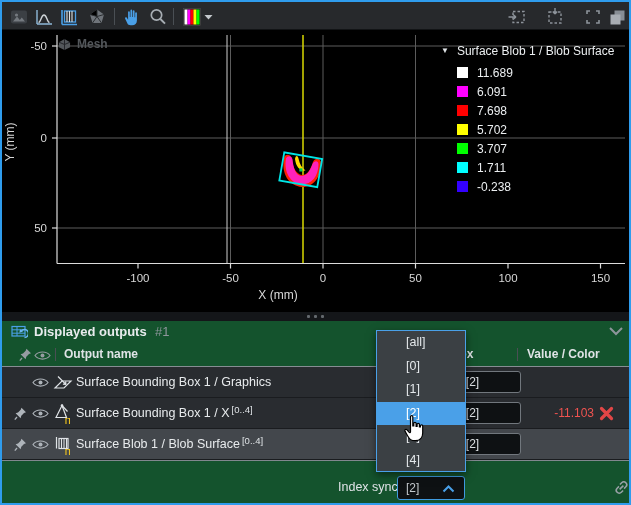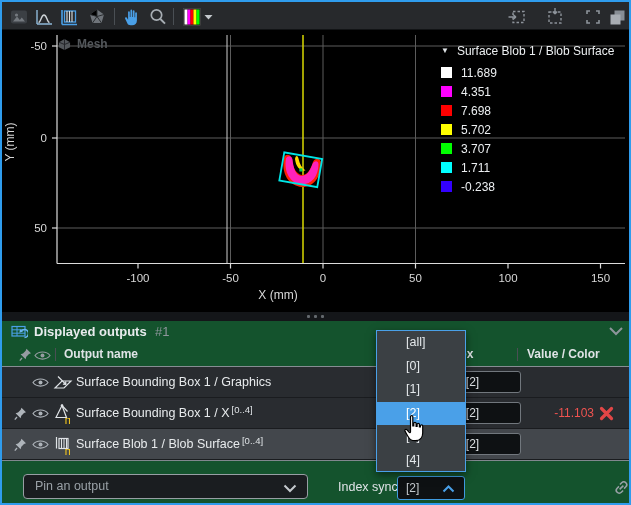--- a/index.html
+++ b/index.html
@@ -10,21 +10,21 @@
     font-family:"Liberation Sans", sans-serif;
   }
   .abs { position:absolute; }
   
   #toolbar { position:absolute; left:2px; top:2px; width:627px; height:28px; background:#27292c; border-bottom:1px solid #121416; }
   .tbtn { position:absolute; top:4px; width:22px; height:22px; display:flex; align-items:center; justify-content:center; }
   .tsep { position:absolute; top:6px; width:1px; height:17px; background:#4a4f54; }
   
   #legend { position:absolute; left:441px; top:42px; color:#eceff1; font-size:12px; }
   .leg-title { display:flex; align-items:center; gap:8px; height:17px; white-space:nowrap; }
-  .leg-entry { display:flex; align-items:center; gap:9px; height:19px; margin-left:0; }
+  .leg-entry { display:flex; align-items:center; gap:9px; height:19px; margin-left:16px; }
   .tri { font-size:8px; color:#dfe3e6; }
   
   #meshlbl { position:absolute; left:58px; top:37px; display:flex; gap:6px; align-items:center; color:#53575b; font-size:12px; font-weight:bold; }
   
   #splitter { position:absolute; left:2px; top:312px; width:627px; height:9px; background:#141619; }
   #splitter .dots { position:absolute; left:305px; top:3px; display:flex; gap:4px; }
   #splitter .dots i { width:3px; height:3px; background:#63686d; border-radius:1px; }
   
   #panel { position:absolute; left:2px; top:321px; width:627px; height:182px; background:#14532d; color:#e6e9eb; }
   #panel-header { position:absolute; left:0; top:0; width:100%; height:22px; }
@@ -210,21 +210,21 @@
     <div class="leg-entry">
       <svg width="11" height="11">
           <rect width="11" height="11" fill="#ffffff"></rect>
         </svg>
       <span>11.689</span>
     </div>
     <div class="leg-entry">
       <svg width="11" height="11">
           <rect width="11" height="11" fill="#ff00ff"></rect>
         </svg>
-      <span>4.351</span>
+      <span>6.091</span>
     </div>
     <div class="leg-entry">
       <svg width="11" height="11">
           <rect width="11" height="11" fill="#ff0000"></rect>
         </svg>
       <span>7.698</span>
     </div>
     <div class="leg-entry">
       <svg width="11" height="11">
           <rect width="11" height="11" fill="#ffff00"></rect>
@@ -349,26 +349,20 @@
         <text x="12" y="20" font-size="8" fill="#f0c420" font-weight="bold">[]</text>
       </svg>
       <span class="rowname">
         <span>Surface Blob 1 / Blob Surface</span><span class="range">[0..4]</span>
       </span>
       <span class="idxbox">[2]</span>
     </div>
 
     <div class="abs" style="left:0; top:139px; width:627px; height:1px; background:#81878e"></div>
 
-    <div id="pincombo">
-      <span class="ph">Pin an output</span>
-      <svg class="abs" style="right:10px; top:9px" width="14" height="9" viewBox="0 0 14 9">
-        <polyline points="1.5,1.5 7,7 12.5,1.5" stroke="#c4c9cd" stroke-width="2" fill="none"></polyline>
-      </svg>
-    </div>
     <span class="abs lbl" style="left:336px; top:159px">Index sync</span>
     <div id="syncbox">
       <span class="val">[2]</span>
       <svg class="abs" style="right:9px; top:8px" width="13" height="8" viewBox="0 0 13 8">
         <polyline points="1.5,6.5 6.5,1.5 11.5,6.5" stroke="#4aa0e8" stroke-width="2" fill="none"></polyline>
       </svg>
     </div>
     <svg class="abs" style="left:611px; top:158px" width="17" height="17" viewBox="0 0 18 18">
       <path d="M7 11 L11 7" stroke="#9aa1a7" stroke-width="1.6"></path>
       <path d="M6.3 7.8 L4.4 9.7 A3.1 3.1 0 0 0 8.8 14.1 L10.7 12.2" stroke="#9aa1a7" stroke-width="1.6" fill="none"></path>

